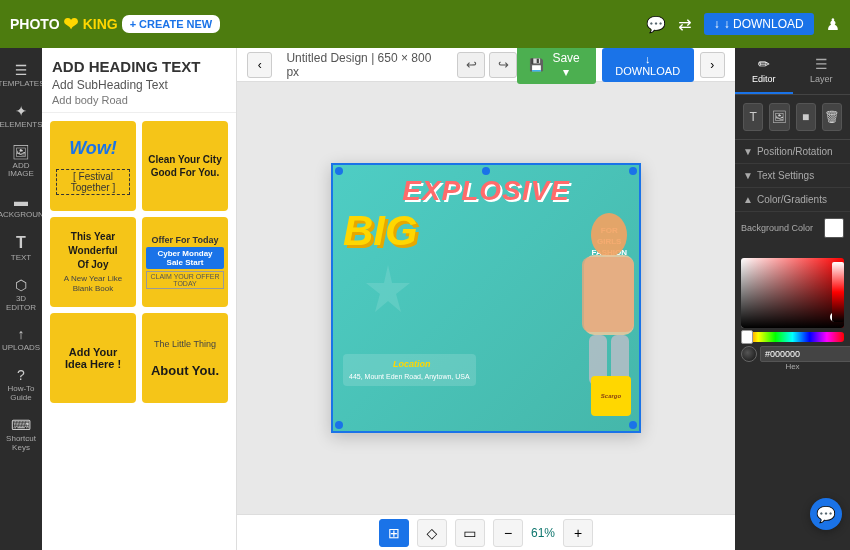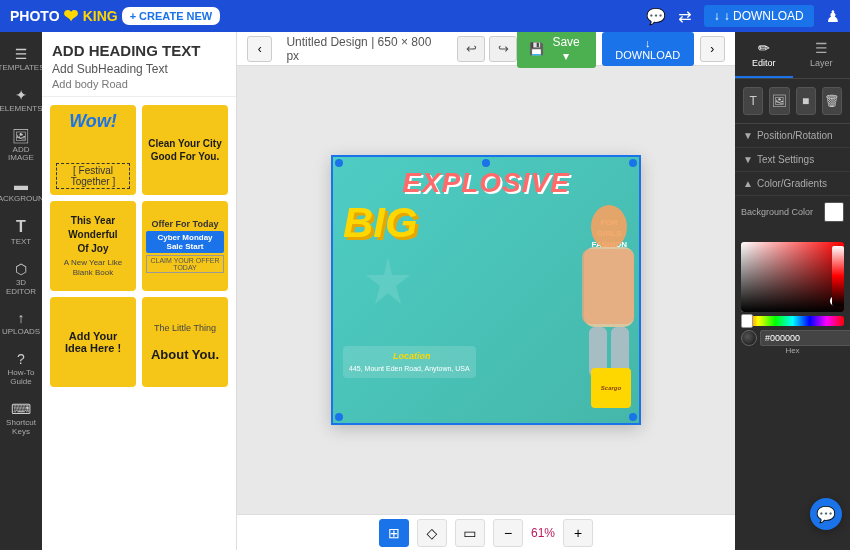--- a/index.html
+++ b/index.html
@@ -1,21 +1,21 @@
 <!DOCTYPE html>
 <html><head>
   <meta charset="utf-8">
   <style>
     * { box-sizing: border-box; margin: 0; padding: 0; }
     body { font-family: Arial, sans-serif; background: #f0f0f0; width: 850px; height: 550px; overflow: hidden; display: flex; flex-direction: column; }
 
     
     .topbar {
-      height: 32px;
-      background: #1d4ed8;
+      height: 48px;
+      background: #4d7c0f;
       display: flex;
       align-items: center;
       justify-content: space-between;
       padding: 0 10px;
       flex-shrink: 0;
     }
     .topbar-logo {
       color: white;
       font-weight: bold;
       font-size: 14px;
@@ -319,21 +319,21 @@
     .bt-btn {
       width: 30px; height: 28px;
       border: 1px solid #ddd;
       background: #f5f5f5;
       border-radius: 3px;
       cursor: pointer;
       display: flex; align-items: center; justify-content: center;
       font-size: 14px;
     }
     .bt-btn.active { background: #1a73e8; color: white; border-color: #1a73e8; }
-    .zoom-text { font-size: 12px; color: #be185d; }
+    .zoom-text { font-size: 12px; color: #0f766e; }
 
     
     .right-panel {
       width: 115px;
       background: #2c2c2c;
       display: flex;
       flex-direction: column;
       flex-shrink: 0;
       overflow: hidden;
     }
@@ -556,21 +556,21 @@
   </div>
 
   <div class="template-panel">
     <div class="template-panel-header">
       <span class="heading-text">ADD HEADING TEXT</span>
       <span class="subheading-text">Add SubHeading Text</span>
       <span class="body-text">Add body Road</span>
     </div>
     <div class="template-grid">
 
-      <div class="template-card" style="background:#f5c518;justify-content:space-between;">
+      <div class="template-card" style="background:#f5c518;">
         <div style="font-size:18px;font-weight:900;color:#1a73e8;font-style:italic;">Wow!</div>
         <div style="font-size:10px;color:#333;border:1px dashed #333;padding:1px 3px;margin-top:10px;">[ Festival Together ]</div>
       </div>
 
       <div class="template-card" style="background:#f5c518;">
         <div style="font-size:10px;font-weight:bold;color:#1a1a1a;text-align:center;line-height:1.3;">Clean Your City<br>Good For You.</div>
       </div>
 
       <div class="template-card" style="background:#f5c518;">
         <div style="font-size:10px;font-weight:bold;color:#1a1a1a;text-align:center;line-height:1.4;">This Year<br>Wonderful<br>Of Joy</div>

